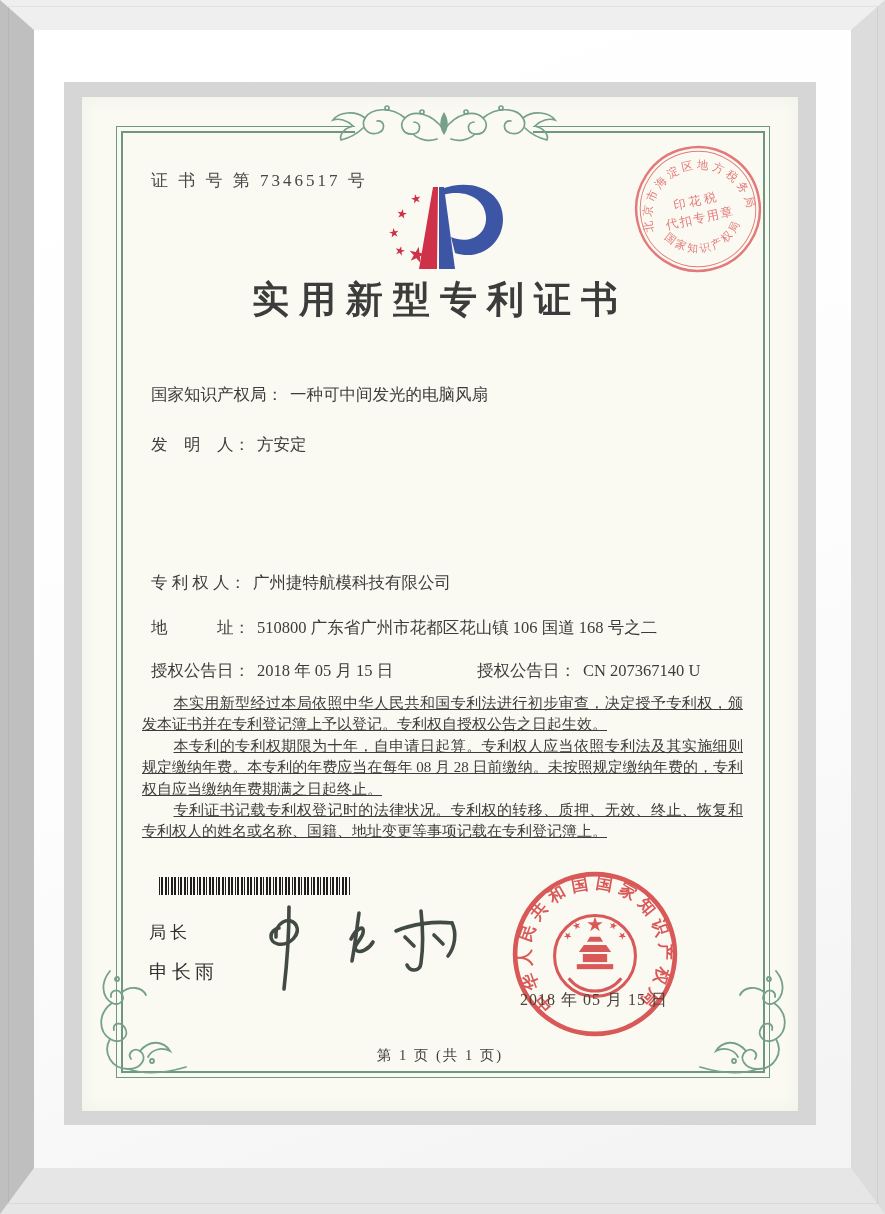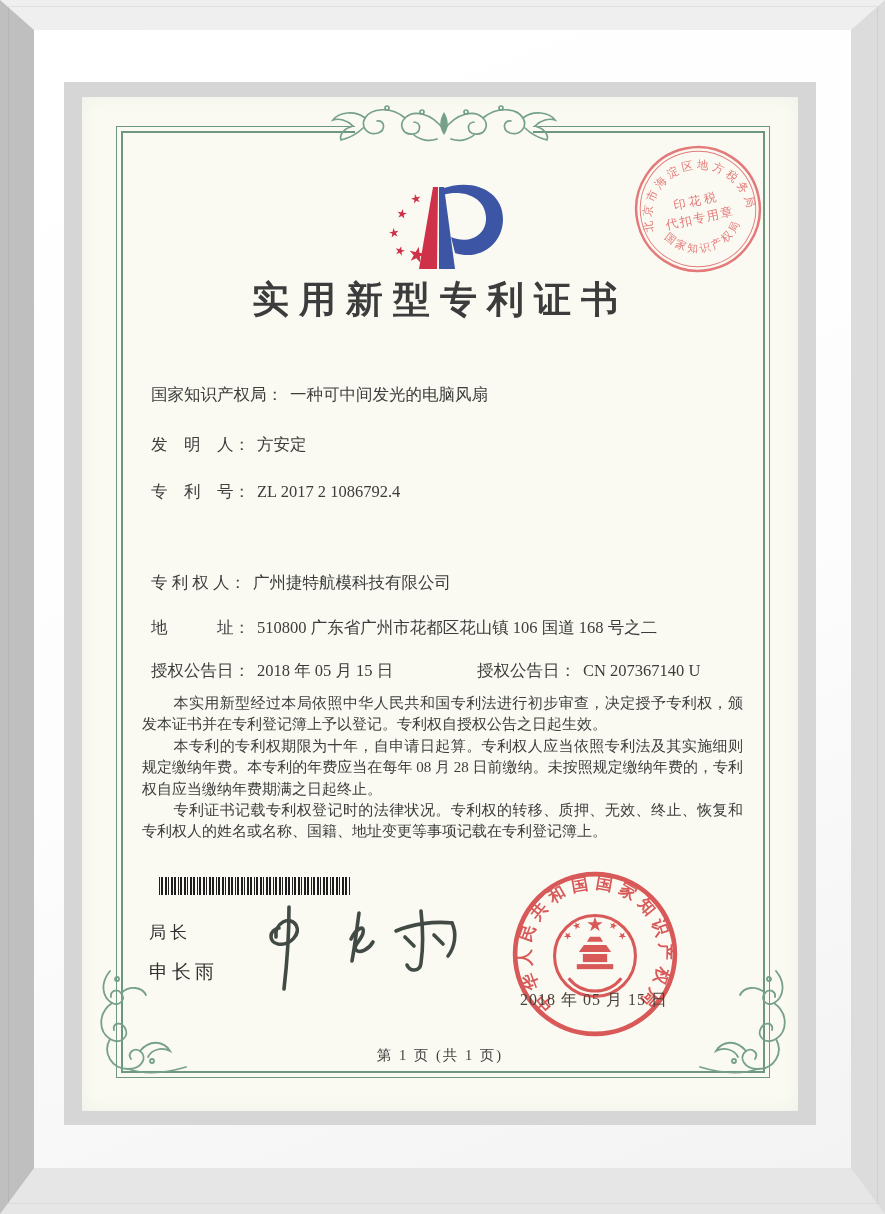--- a/index.html
+++ b/index.html
@@ -39,21 +39,21 @@
 
   .field-row{position:absolute;left:69px;font-size:16.5px;white-space:nowrap;color:#3c3c3c;}
   .row-0{top:287px}.row-1{top:337px}.row-2{top:384px}
   .row-3{top:430px}.row-4{top:475px}.row-5{top:520px}
   .grant-row{top:563px;width:650px;}
   .grant-number{position:absolute;left:326px;top:0;white-space:nowrap;}
   .fvalue{margin-left:7px;}
 
   .paragraphs{position:absolute;left:60px;top:596px;width:601px;
     font-size:15px;line-height:21.4px;text-align:justify;color:#3d3d3d;}
-  .paragraphs p{margin:0;text-indent:2.1em;}
+  .paragraphs p{margin:0;text-indent:2.1em;text-decoration:underline;}
 
   .barcode{position:absolute;left:77px;top:780px;width:194px;height:18px;
     display:flex;align-items:stretch;overflow:hidden;}
   .barcode div{background:#1e1e1e;flex:0 0 auto;}
   .barcode div.gap{background:transparent;}
 
   .sig-title{position:absolute;left:67px;top:824px;font-size:17px;letter-spacing:4px;color:#303030;}
   .sig-name{position:absolute;left:67px;top:862px;font-size:19px;letter-spacing:4px;color:#303030;}
   .signature{position:absolute;left:156px;top:804px;width:250px;height:100px;}
 
@@ -108,20 +108,21 @@
         <path d="M22,34 C8,44 8,62 20,70 C30,76 40,68 35,59 C31,52 22,54 24,61"></path>
         <path d="M20,70 C12,84 22,100 38,100 C52,100 58,88 50,82 C44,78 37,84 41,90"></path>
         <path d="M38,100 C56,106 76,104 96,98"></path>
         <path d="M50,82 C60,70 74,72 80,82 C72,78 62,80 58,88"></path>
         <path d="M31,24 C40,16 52,18 56,26"></path>
         <circle cx="27" cy="10" r="2"></circle>
           <circle cx="62" cy="92" r="2"></circle>
       </g>
     </svg>
 
+    <div class="cert-number">证 书 号 第 7346517 号</div>
 
     <svg class="logo" viewBox="0 0 130 124">
       <defs>
         <path id="star" d="M0,-1 L0.2245,-0.309 0.951,-0.309 0.363,0.118 0.588,0.809 0,0.382 -0.588,0.809 -0.363,0.118 -0.951,-0.309 -0.2245,-0.309 Z"></path>
       </defs>
       <path d="M60,10 C92,-2 122,12 122,40 C122,66 98,82 74,74 L70,58 C88,66 106,56 105,38 C104,18 82,10 62,16 Z" fill="#3c55a5"></path>
       <polygon points="58,8 63,8 74,90 58,90" fill="#3c55a5"></polygon>
       <polygon points="52,8 57,8 56,90 38,90" fill="#cf3148"></polygon>
       <use href="#star" transform="translate(35,20) scale(5) rotate(-12)" fill="#cf3148"></use>
       <use href="#star" transform="translate(21,35) scale(5) rotate(10)" fill="#cf3148"></use>
@@ -149,23 +150,20 @@
       </g>
     </svg>
 
     <div class="title">实用新型专利证书</div>
 
     <div class="field-row row-0">
       <span>国家知识产权局：</span><span class="fvalue">一种可中间发光的电脑风扇</span>
     </div>
     <div class="field-row row-1">
       <span>发　明　人：</span><span class="fvalue">方安定</span>
-    </div>
-    <div class="field-row row-2">
-      <span>专　利　号：</span><span class="fvalue">ZL 2017 2 1086792.4</span>
     </div>
     <div class="field-row row-4">
       <span>专 利 权 人：</span><span class="fvalue">广州捷特航模科技有限公司</span>
     </div>
     <div class="field-row row-5">
       <span>地　　　址：</span><span class="fvalue">510800 广东省广州市花都区花山镇 106 国道 168 号之二</span>
     </div>
     <div class="field-row grant-row">
       <span>授权公告日：</span><span class="fvalue">2018 年 05 月 15 日</span>
       <span class="grant-number">

